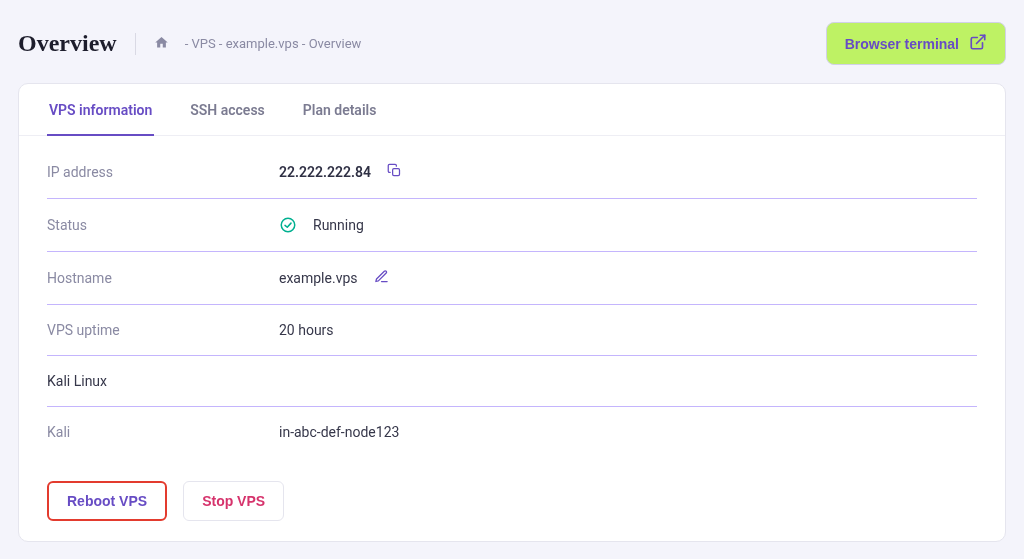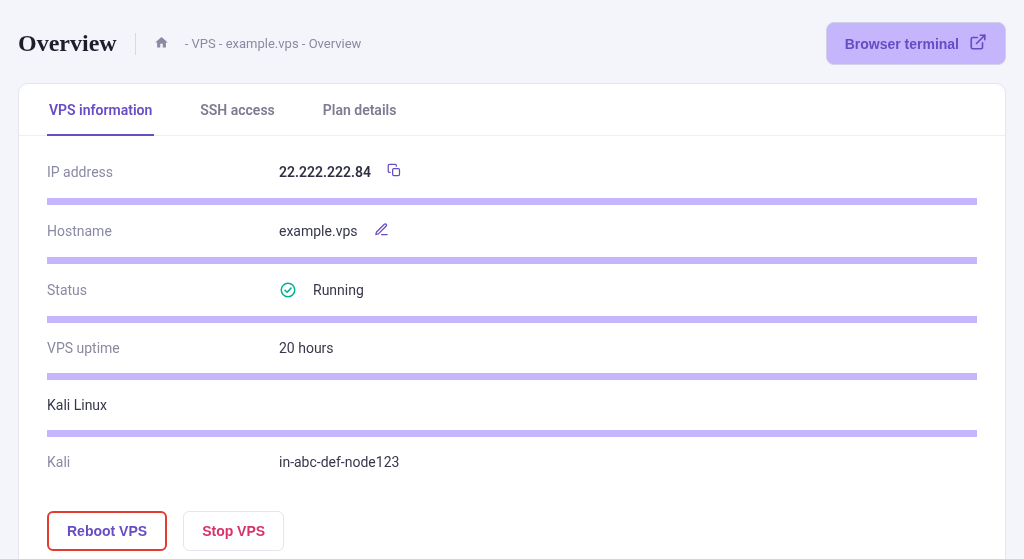--- a/index.html
+++ b/index.html
@@ -48,40 +48,40 @@
       height: 22px;
       background: #d9d9e4;
     }
     .browser-terminal {
       display: flex;
       align-items: center;
       gap: 10px;
       border: 1px solid #d1d1e7;
       border-radius: 8px;
       padding: 10px 18px;
-      background: #c4b5fd;
+      background: #bef264;
       color: #674cc4;
       font-weight: 600;
       font-size: 14px;
       cursor: pointer;
     }
     .browser-terminal svg {
       width: 18px;
       height: 18px;
     }
     .card {
       margin: 0 18px;
       background: #fff;
       border: 1px solid #e5e5ee;
       border-radius: 10px;
       overflow: hidden;
     }
     .tabs {
       display: flex;
-      gap: 44px;
+      gap: 34px;
       border-bottom: 1px solid #eeeef4;
       padding: 0 28px;
     }
     .tab {
       padding: 18px 2px 16px 2px;
       font-size: 14px;
       font-weight: 600;
       color: #7b7b91;
       cursor: pointer;
       border-bottom: 2px solid transparent;
@@ -91,21 +91,21 @@
       color: #674cc4;
       border-bottom-color: #674cc4;
     }
     .details {
       padding: 10px 28px 18px 28px;
     }
     .row {
       display: flex;
       align-items: center;
       padding: 17px 0;
-      border-bottom: 7px solid #c4b5fd;
+      border-bottom: 1px solid #c4b5fd;
       font-size: 14px;
     }
     .row:last-child {
       border-bottom: none;
     }
     .row-label {
       width: 232px;
       color: #8a8aa3;
     }
     .row-value {
@@ -202,46 +202,46 @@
         <span class="copy-icon">
           <svg viewBox="0 0 24 24" fill="none" stroke="currentColor" stroke-width="2" stroke-linecap="round" stroke-linejoin="round">
               <rect x="9" y="9" width="11" height="11" rx="2"></rect>
               <path d="M5 15H4a2 2 0 0 1-2-2V4a2 2 0 0 1 2-2h9a2 2 0 0 1 2 2v1"></path>
             </svg>
         </span>
       </div>
     </div>
 
     <div class="row">
+      <div class="row-label">Status</div>
+      <div class="row-value">
+        <span class="status-icon">
+          <svg viewBox="0 0 24 24" fill="none" stroke="currentColor" stroke-width="2" stroke-linecap="round" stroke-linejoin="round">
+              <circle cx="12" cy="12" r="9"></circle>
+              <polyline points="8 12.5 11 15 16 9.5"></polyline>
+            </svg>
+        </span>
+        <span>Running</span>
+      </div>
+    </div>
+
+    <div class="row">
       <div class="row-label">Hostname</div>
       <div class="row-value">
         <span>example.vps</span>
         <span class="edit-icon">
           <svg viewBox="0 0 24 24" fill="none" stroke="currentColor" stroke-width="2" stroke-linecap="round" stroke-linejoin="round">
               <path d="M12 20h9"></path>
               <path d="M16.5 3.5a2.121 2.121 0 0 1 3 3L7 19l-4 1 1-4L16.5 3.5z"></path>
             </svg>
         </span>
       </div>
     </div>
 
     <div class="row">
-      <div class="row-label">Status</div>
-      <div class="row-value">
-        <span class="status-icon">
-          <svg viewBox="0 0 24 24" fill="none" stroke="currentColor" stroke-width="2" stroke-linecap="round" stroke-linejoin="round">
-              <circle cx="12" cy="12" r="9"></circle>
-              <polyline points="8 12.5 11 15 16 9.5"></polyline>
-            </svg>
-        </span>
-        <span>Running</span>
-      </div>
-    </div>
-
-    <div class="row">
       <div class="row-label">VPS uptime</div>
       <div class="row-value">
         <span>20 hours</span>
       </div>
     </div>
 
     <div class="row">
       <div class="row-value">
         <span>Kali Linux</span>
       </div>

